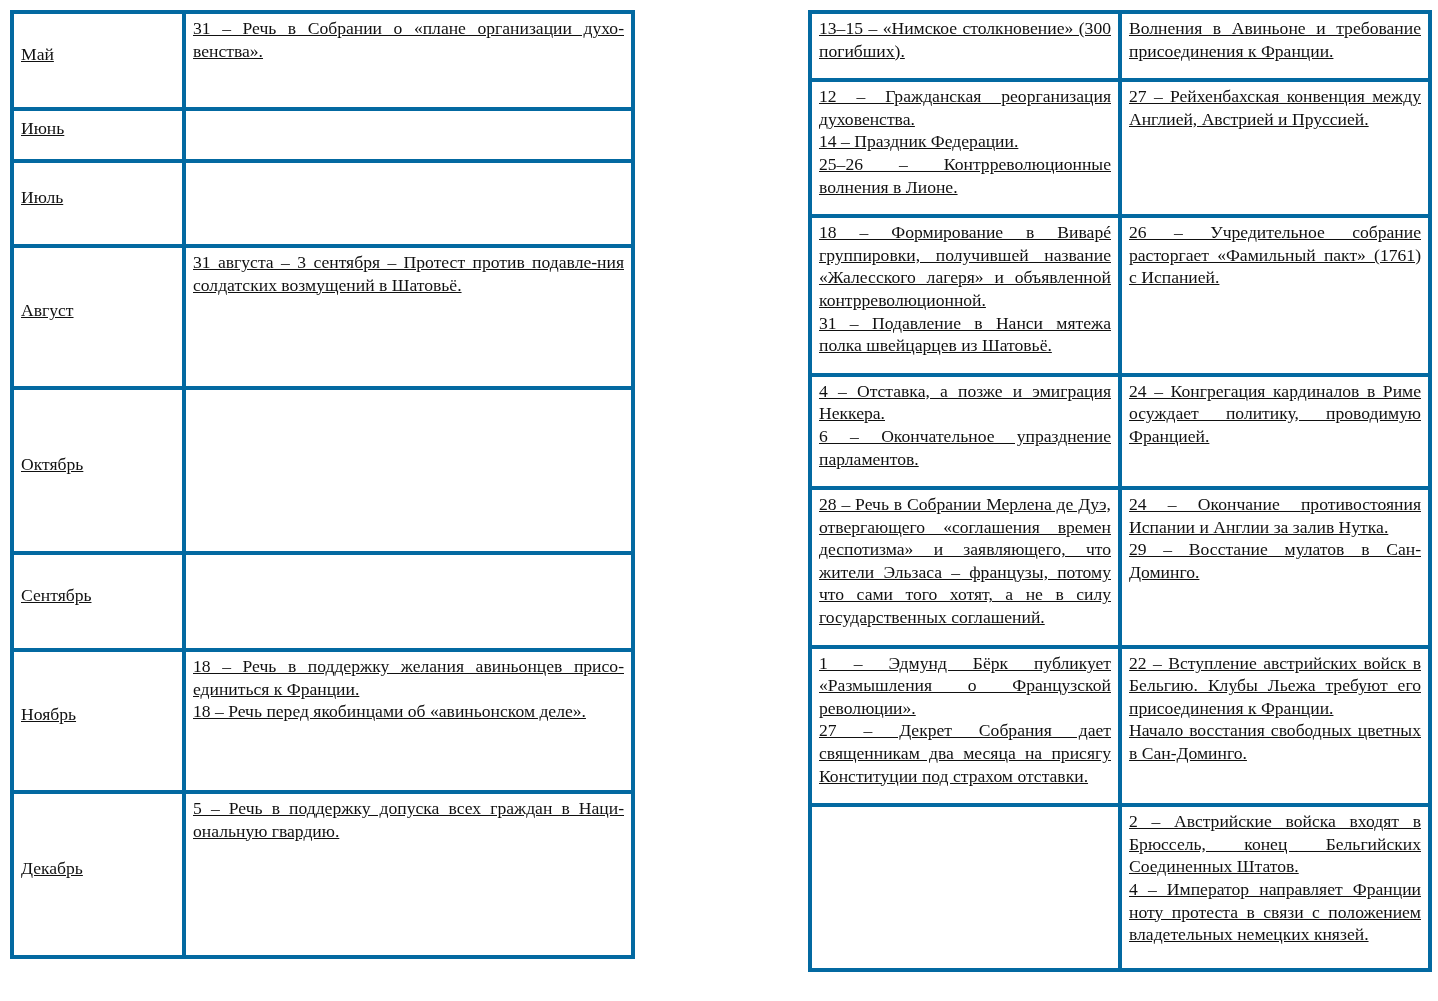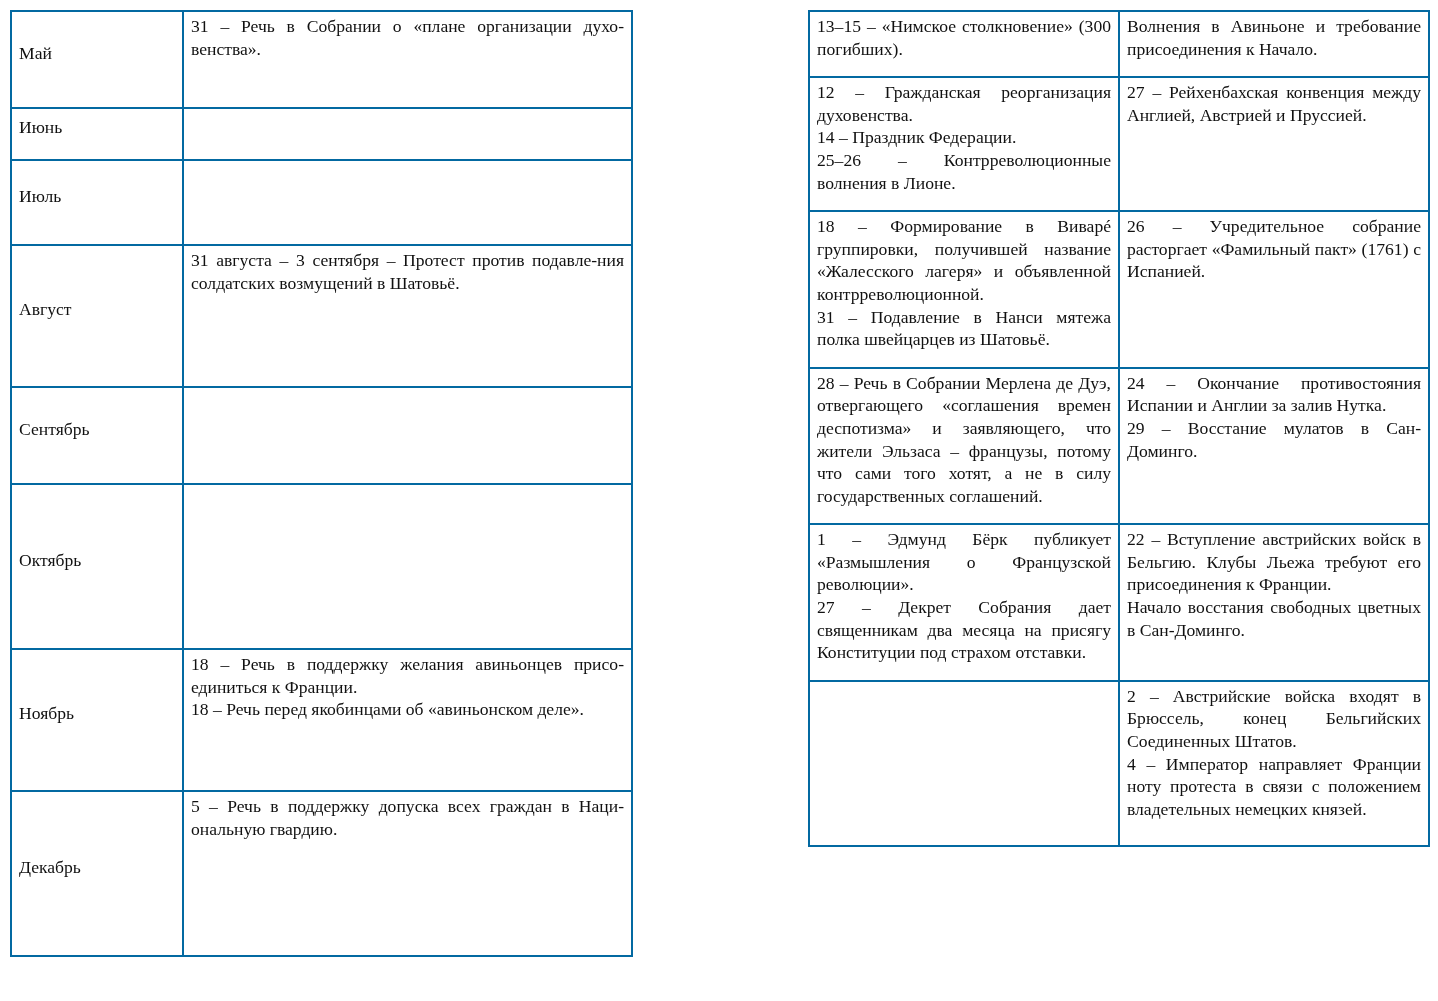--- a/index.html
+++ b/index.html
@@ -1,20 +1,20 @@
 <!DOCTYPE html>
 <html><head>
 <meta charset="utf-8">
 <style>
   html, body { margin: 0; padding: 0; background: #ffffff; }
   body { width: 1438px; height: 1001px; position: relative; overflow: hidden;
          font-family: "Liberation Serif", "DejaVu Serif", serif; color: #111; }
   table { position: absolute; border-collapse: collapse; table-layout: fixed; }
-  td { border: 2px solid #0369a1; vertical-align: top; padding: 3px 7px 16px 7px;
-       font-size: 17.6px; line-height: 22.6px; text-align: justify; hyphens: manual; }
+  td { border: 4px solid #0369a1; vertical-align: top; padding: 3px 7px 16px 7px;
+       font-size: 17.6px; line-height: 22.6px; text-align: justify; hyphens: manual; text-decoration: underline; }
   #left-table { left: 10px; top: 10px; width: 621px; }
   #right-table { left: 808px; top: 10px; width: 620px; }
   td.month { text-align: left; vertical-align: middle; font-size: 17.6px; }
   .line { display: block; }
 </style>
 </head>
 <body>
 
 <table id="left-table">
   <colgroup>
@@ -35,26 +35,26 @@
     <tr style="height:85px">
       <td class="month">Июль</td>
       <td></td>
     </tr>
     <tr style="height:142px">
       <td class="month">Август</td>
       <td>
           <span class="line">31 августа – 3 сентября – Протест против подавле-ния солдатских возмущений в Шатовьё.</span>
         </td>
     </tr>
+    <tr style="height:165px">
+      <td class="month">Октябрь</td>
+      <td></td>
+    </tr>
     <tr style="height:97px">
       <td class="month">Сентябрь</td>
-      <td></td>
-    </tr>
-    <tr style="height:165px">
-      <td class="month">Октябрь</td>
       <td></td>
     </tr>
     <tr style="height:142px">
       <td class="month">Ноябрь</td>
       <td>
         <span class="line">18 – Речь в поддержку желания авиньонцев присо-единиться к Франции.</span>
         <span class="line">18 – Речь перед якобинцами об «авиньонском деле».</span>
       </td>
     </tr>
     <tr style="height:165px">
@@ -70,40 +70,49 @@
   <colgroup>
       <col style="width:310px">
       <col style="width:310px">
     </colgroup>
   <tbody>
     <tr style="height:52px">
       <td>
           <span class="line">13–15 – «Нимское столкновение» (300 погибших).</span>
         </td>
       <td>
-          <span class="line">Волнения в Авиньоне и требование присоединения к Начало.</span>
+          <span class="line">Волнения в Авиньоне и требование присоединения к Франции.</span>
         </td>
     </tr>
     <tr style="height:120px">
       <td>
         <span class="line">12 – Гражданская реорганизация духовенства.</span>
         <span class="line">14 – Праздник Федерации.</span>
         <span class="line">25–26 – Контрреволюционные волнения в Лионе.</span>
       </td>
       <td>
           <span class="line">27 – Рейхенбахская конвенция между Англией, Австрией и Пруссией.</span>
         </td>
     </tr>
     <tr style="height:142px">
       <td>
         <span class="line">18 – Формирование в Виварé группировки, получившей название «Жалесского лагеря» и объявленной контрреволюционной.</span>
         <span class="line">31 – Подавление в Нанси мятежа полка швейцарцев из Шатовьё.</span>
       </td>
       <td>
           <span class="line">26 – Учредительное собрание расторгает «Фамильный пакт» (1761) с Испанией.</span>
+        </td>
+    </tr>
+    <tr style="height:97px">
+      <td>
+        <span class="line">4 – Отставка, а позже и эмиграция Неккера.</span>
+        <span class="line">6 – Окончательное упразднение парламентов.</span>
+      </td>
+      <td>
+          <span class="line">24 – Конгрегация кардиналов в Риме осуждает политику, проводимую Францией.</span>
         </td>
     </tr>
     <tr style="height:132px">
       <td>
           <span class="line">28 – Речь в Собрании Мерлена де Дуэ, отвергающего «соглашения времен деспотизма» и заявляющего, что жители Эльзаса – французы, потому что сами того хотят, а не в силу государственных соглашений.</span>
         </td>
       <td>
         <span class="line">24 – Окончание противостояния Испании и Англии за залив Нутка.</span>
         <span class="line">29 – Восстание мулатов в Сан-Доминго.</span>
       </td>

